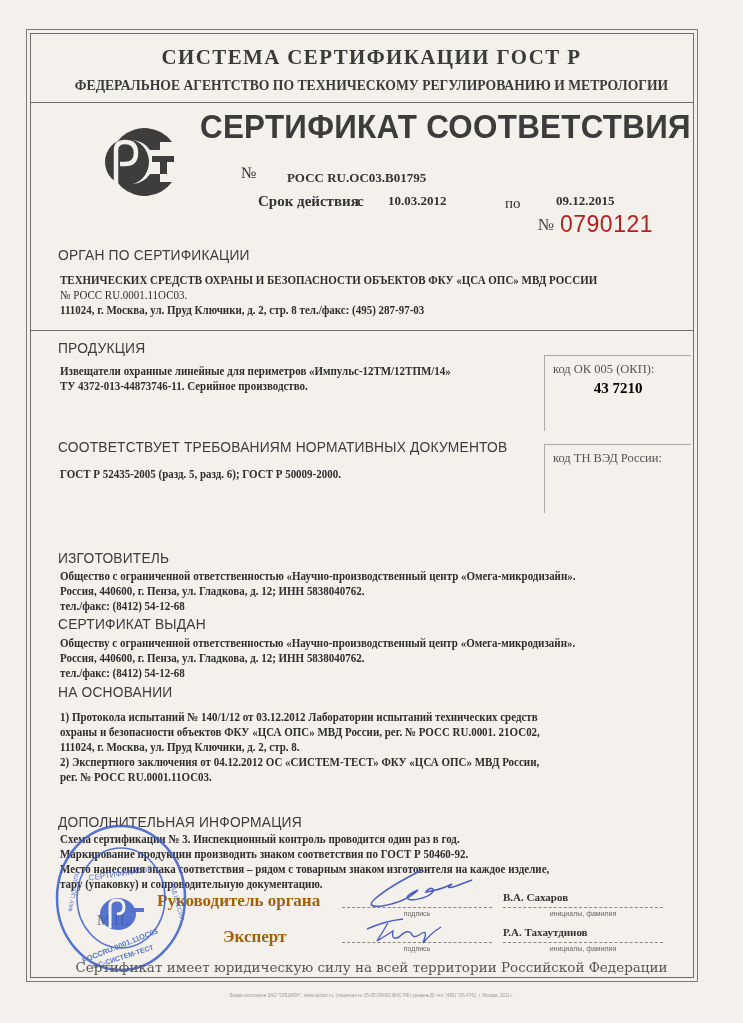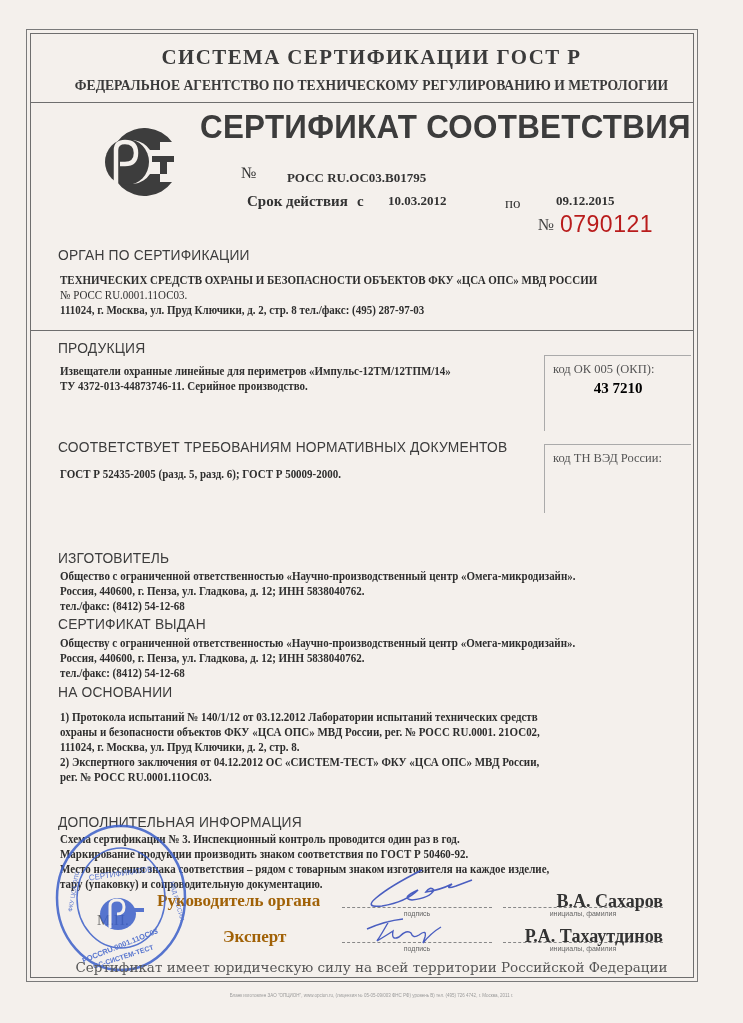--- a/index.html
+++ b/index.html
@@ -56,21 +56,21 @@
 
   .code-box {
     position: absolute; left: 544px; width: 146px; border-top: 1px solid #aaa; border-left: 1px solid #aaa;
   }
   .code-label { position: absolute; left: 8px; top: 6px; font-family: "Liberation Serif", serif; font-size: 12.5px; color: #555; white-space: nowrap; }
   .code-value { position: absolute; left: 0; width: 146px; top: 24px; text-align: center; font-family: "Liberation Serif", serif; font-weight: bold; font-size: 15px; color: #000000; }
 
   .sig-row-label { position: absolute; font-family: "Liberation Serif", serif; font-weight: bold; font-size: 17px; color: #a16207; }
   .sig-line { position: absolute; border-top: 1px dashed #888; height: 0; }
   .sig-caption { position: absolute; font-family: "Liberation Sans", sans-serif; font-size: 7px; color: #666; text-align: center; }
-  .sig-name { position: absolute; font-family: "Liberation Serif", serif; font-weight: bold; font-size: 18px; color: #333; text-align: right; }
+  .sig-name { position: absolute; font-family: "Liberation Serif", serif; font-weight: bold; font-size: 11px; color: #333; text-align: left; }
   .mp { position: absolute; left: 97px; top: 912px; font-family: "Liberation Serif", serif; font-size: 15px; color: #666; }
 
   .legal {
     position: absolute; left: 0; width: 743px; top: 959px; text-align: center;
     font-family: "DejaVu Serif", serif; font-size: 13.5px; color: #555;
   }
   .printline {
     position: absolute; left: 0; width: 743px; top: 993px; text-align: center;
     font-family: "Liberation Sans", sans-serif; font-size: 4.5px; color: #9a9a9a;
   }
@@ -93,21 +93,21 @@
   <path d="M24 56 L24 22 Q24 14 33 14 Q44 14 44 25 Q44 36 33 36 L28 36" fill="none" stroke="#f4f0ec" stroke-width="4.5"></path>
   <rect x="60" y="28" width="22" height="6" fill="#3d3d3d"></rect>
   <rect x="68" y="28" width="7" height="18" fill="#3d3d3d"></rect>
 </svg>
 
 <div class="title">СЕРТИФИКАТ СООТВЕТСТВИЯ</div>
 
 <span class="lbl" style="left:241px;top:164px;font-weight:normal;font-size:16px">№</span>
 <span class="val" style="left:287px;top:170px">РОСС RU.ОС03.В01795</span>
 
-<span class="lbl" style="left:247px;top:193px">Срок действия</span>
+<span class="lbl" style="left:258px;top:193px">Срок действия</span>
 <span class="lbl" style="left:357px;top:193px">с</span>
 <span class="val" style="left:388px;top:193px">10.03.2012</span>
 <span class="lbl" style="left:505px;top:195px;font-weight:normal">по</span>
 <span class="val" style="left:556px;top:193px">09.12.2015</span>
 
 <span class="serial-no">№</span>
 <span class="serial">0790121</span>
 
 <div class="sec-title" style="top:246px">ОРГАН ПО СЕРТИФИКАЦИИ</div>
 <div class="body-text" style="top:273px">

